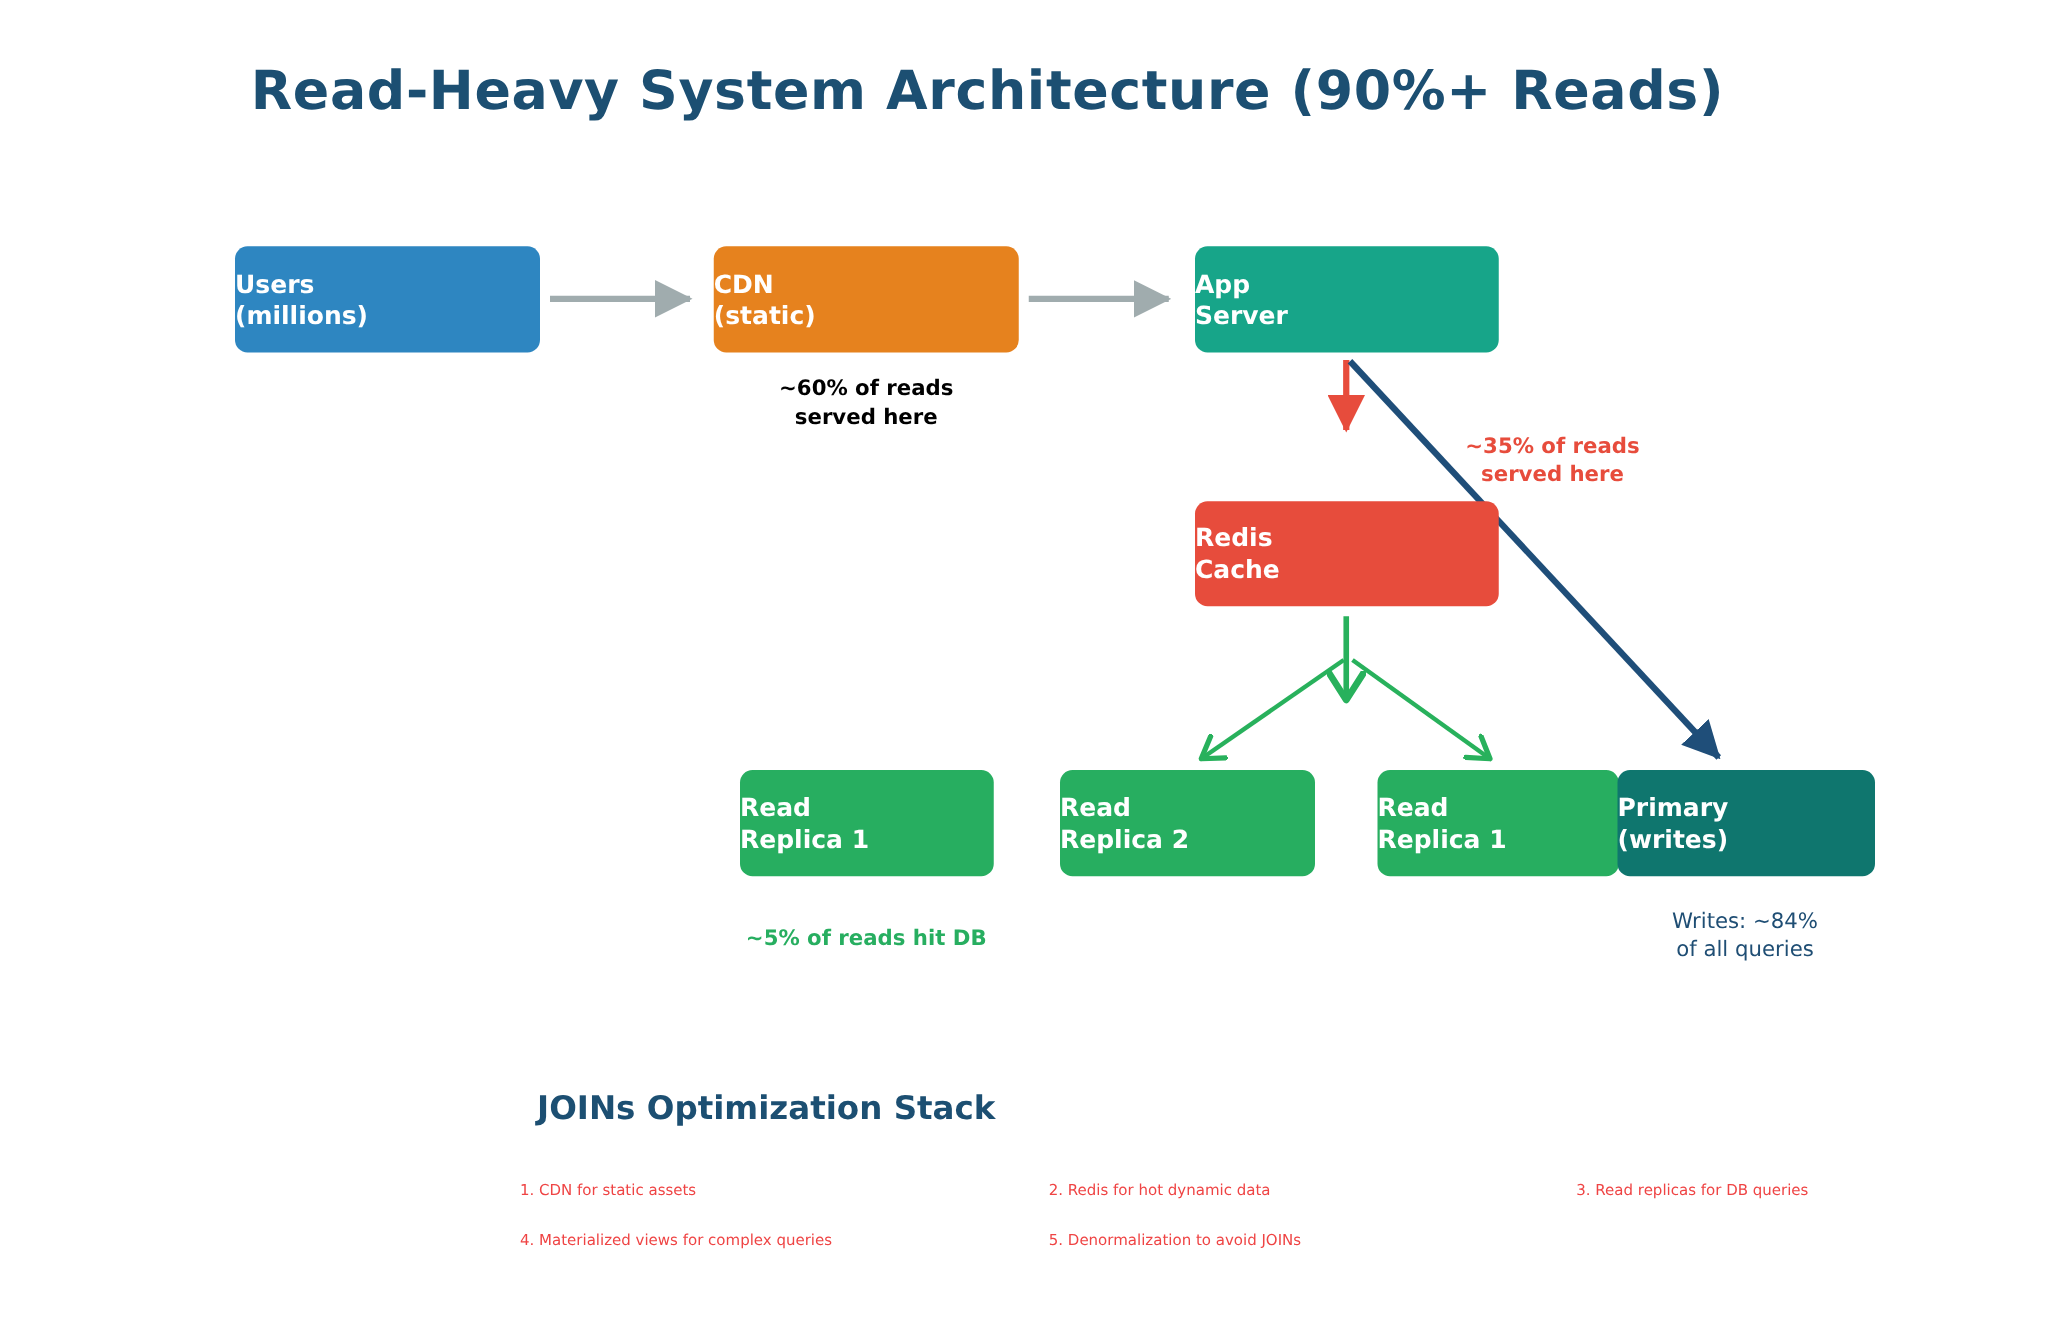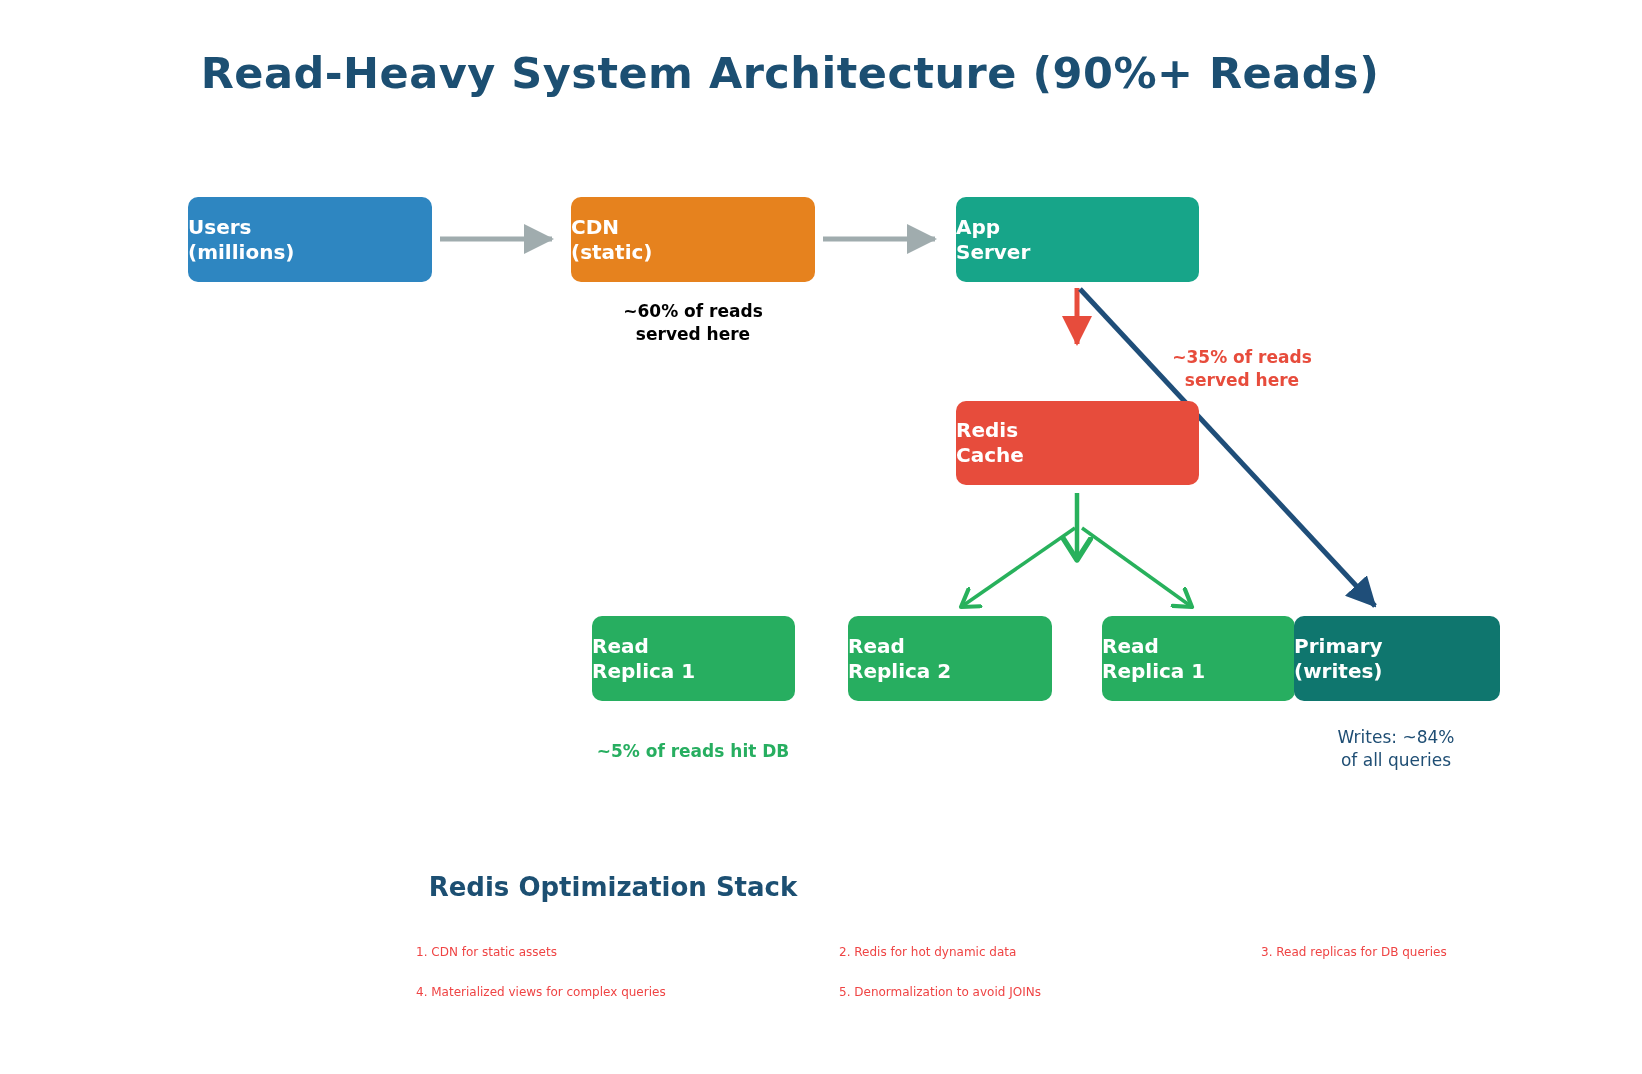--- a/index.html
+++ b/index.html
@@ -121,20 +121,20 @@
     <div>served here</div>
   </div>
   <div class="note note-db" style="color: rgb(39, 174, 96);">
     <div>~5% of reads hit DB</div>
   </div>
   <div class="note note-writes" style="color: rgb(31, 78, 116);">
     <div>Writes: ~84%</div>
     <div>of all queries</div>
   </div>
 
-  <div class="footer-heading">Redis Optimization Stack</div>
+  <div class="footer-heading">JOINs Optimization Stack</div>
   <div class="list-item li-1">1. CDN for static assets</div>
   <div class="list-item li-2">2. Redis for hot dynamic data</div>
   <div class="list-item li-3">3. Read replicas for DB queries</div>
   <div class="list-item li-4">4. Materialized views for complex queries</div>
   <div class="list-item li-5">5. Denormalization to avoid JOINs</div>
 
 </div>
 
 </body></html>

